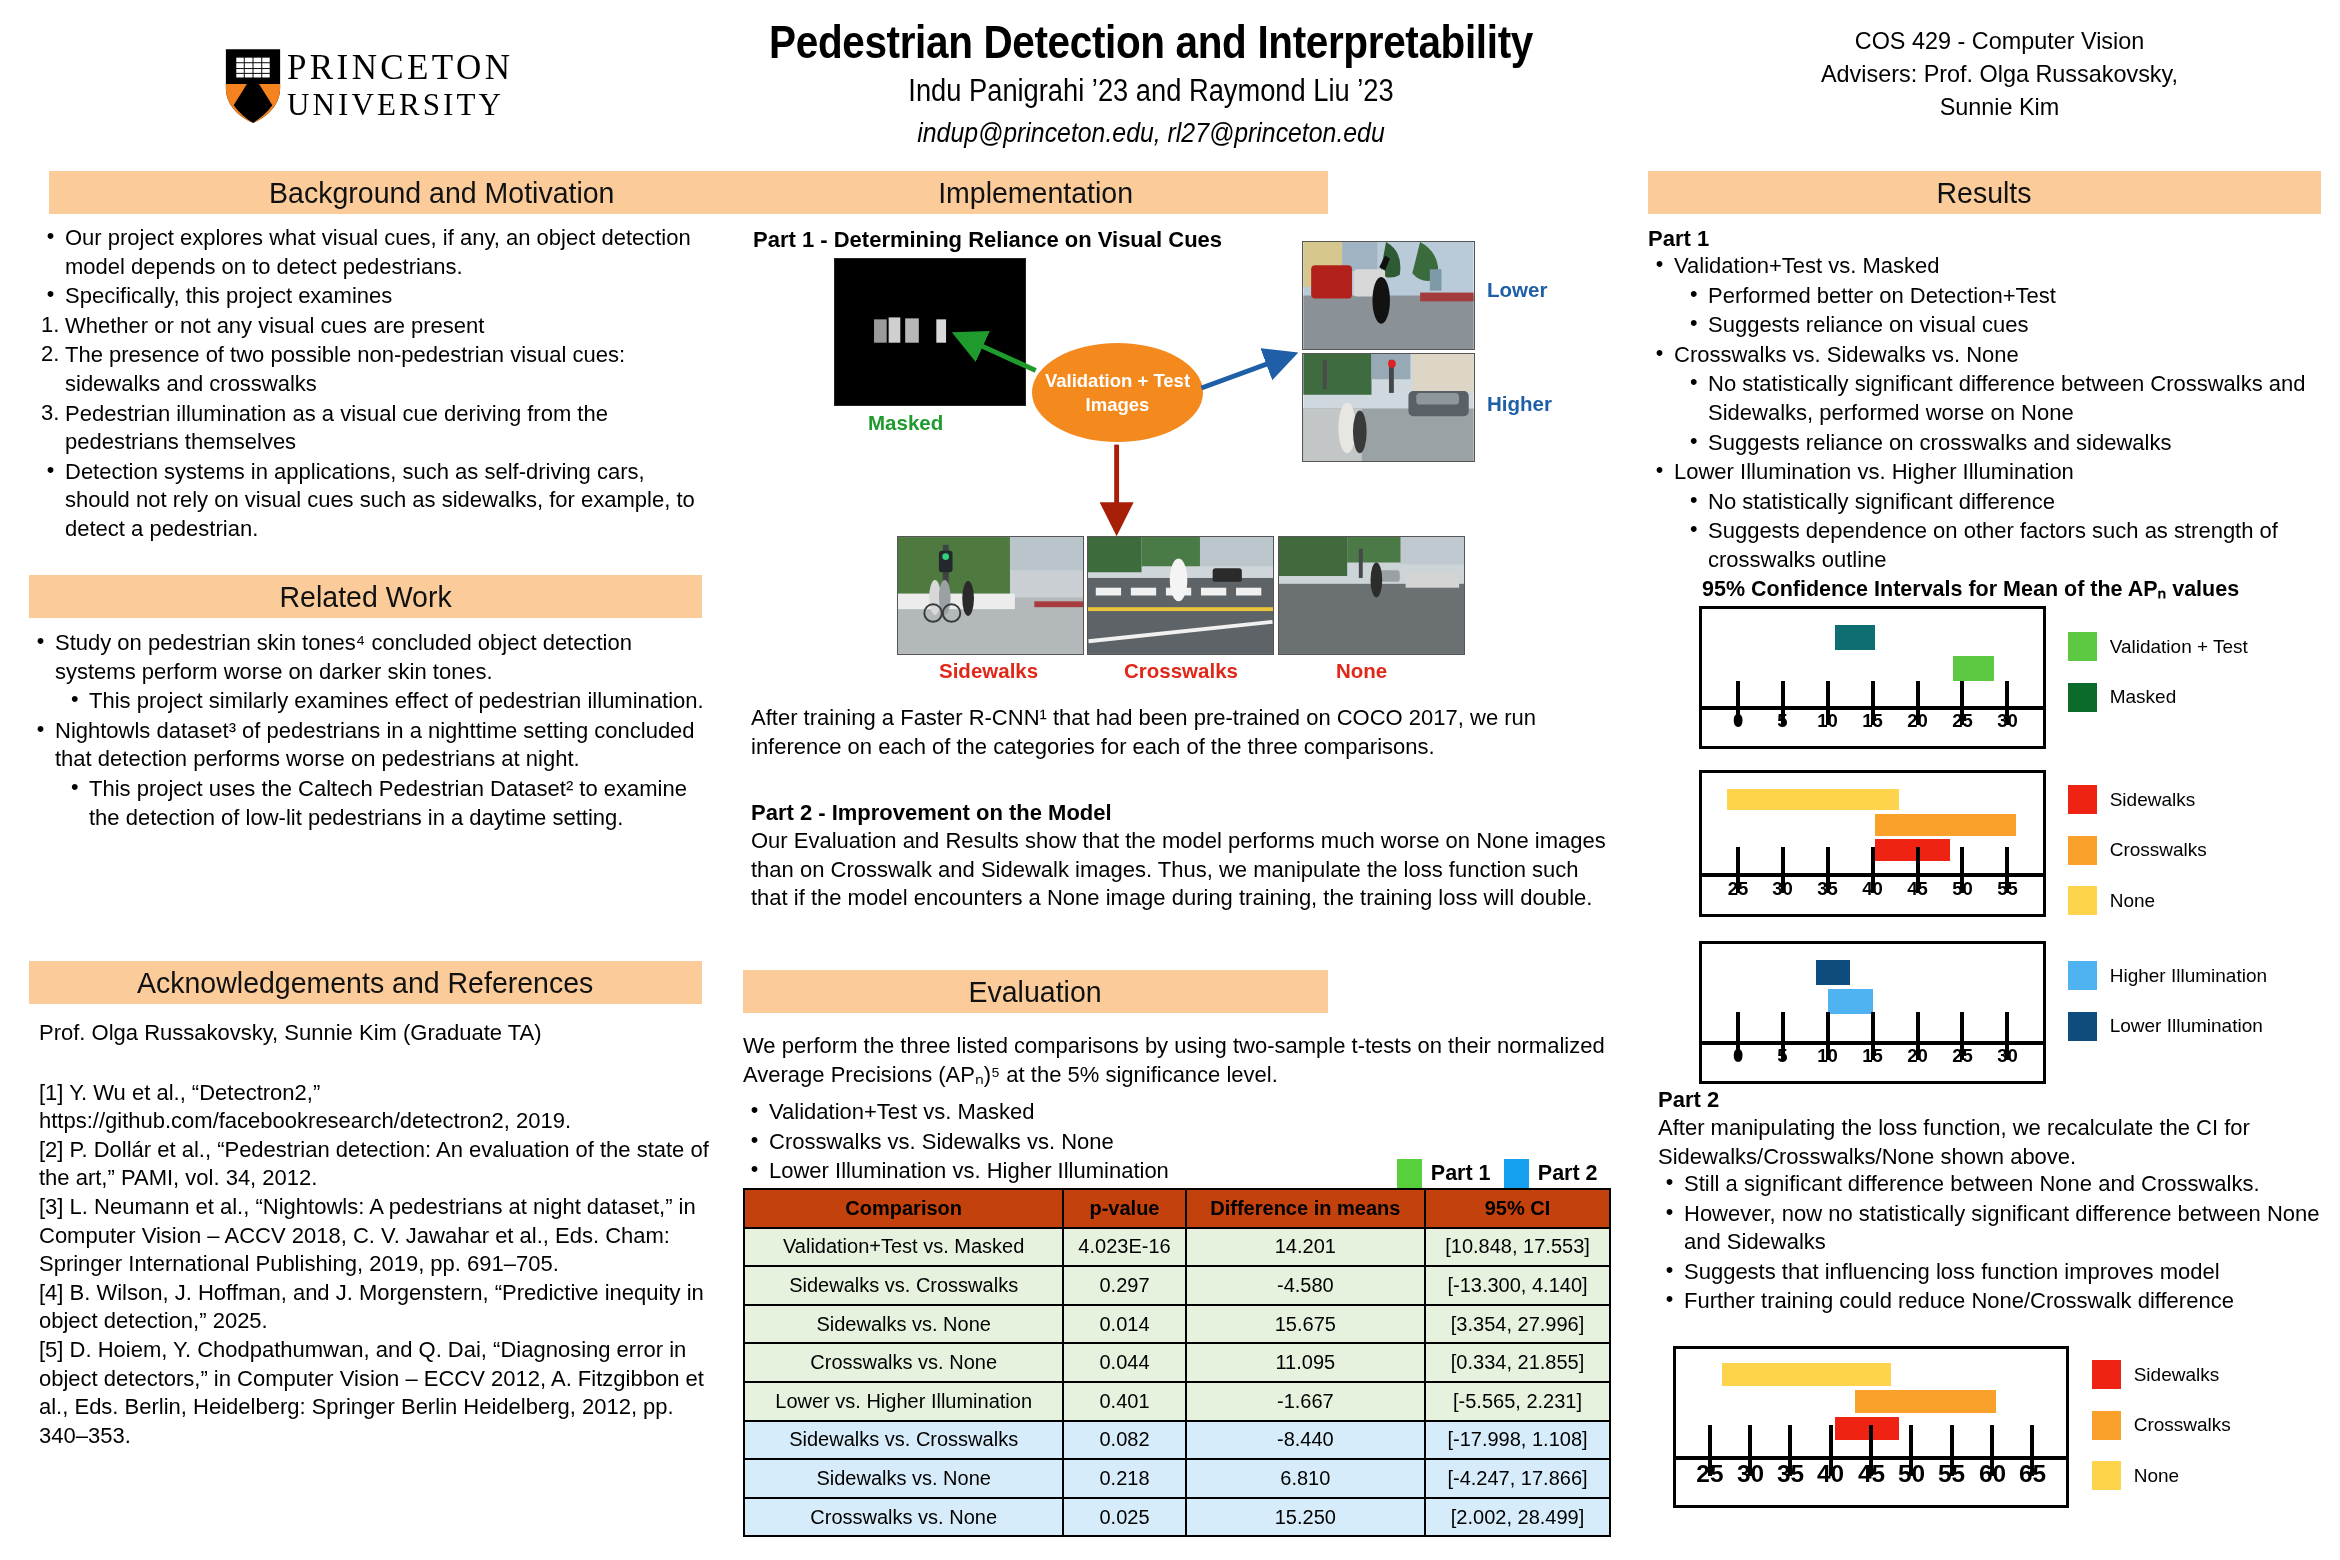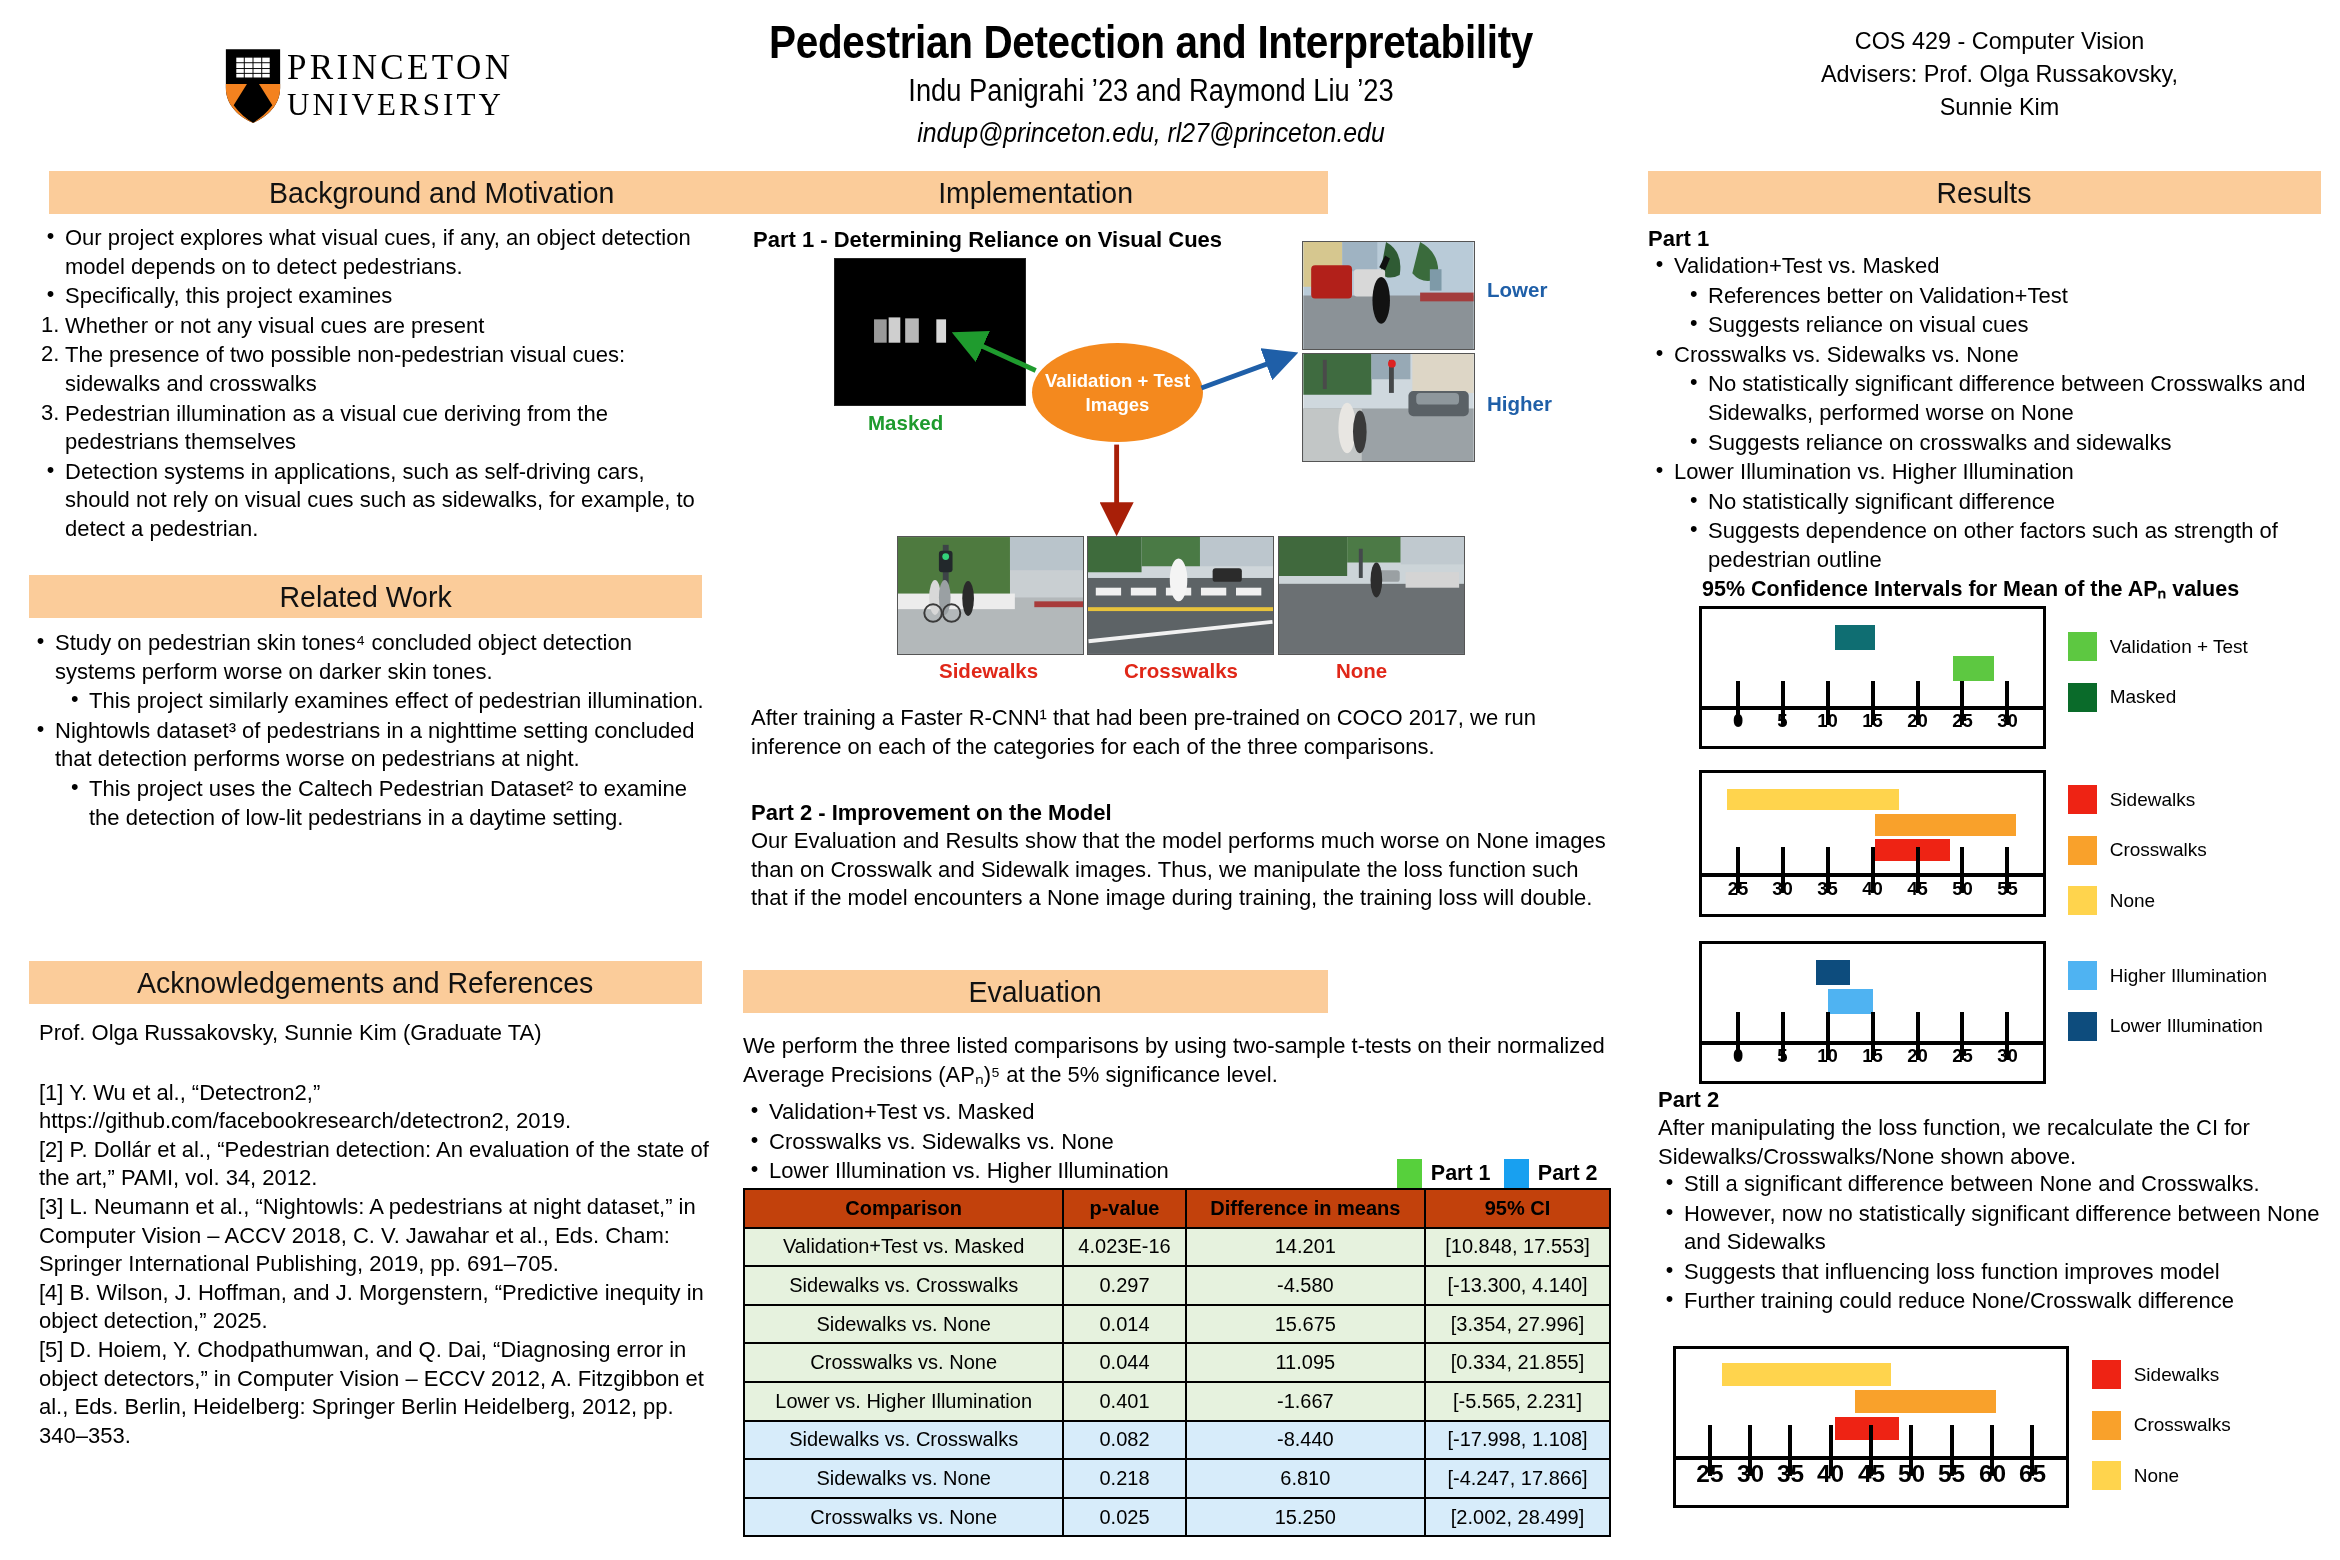--- a/index.html
+++ b/index.html
@@ -383,28 +383,28 @@
 
   <div class="bar" style="left:1648px;top:171px;width:673px;">
     <span>Results</span>
   </div>
 
   <div style="position:absolute;left:1648px;top:226px;font-size:22px;font-weight:bold;">Part 1</div>
 
   <div class="col body-txt" style="left:1648px;top:252px;width:683px;">
     <ul class="blist" id="res1-list">
         <li class="">Validation+Test vs. Masked</li>
-        <li class="sub">References better on Validation+Test</li>
+        <li class="sub">Performed better on Detection+Test</li>
         <li class="sub">Suggests reliance on visual cues</li>
         <li class="">Crosswalks vs. Sidewalks vs. None</li>
         <li class="sub">No statistically significant difference between Crosswalks and Sidewalks, performed worse on None</li>
         <li class="sub">Suggests reliance on crosswalks and sidewalks</li>
         <li class="">Lower Illumination vs. Higher Illumination</li>
         <li class="sub">No statistically significant difference</li>
-        <li class="sub">Suggests dependence on other factors such as strength of pedestrian outline</li>
+        <li class="sub">Suggests dependence on other factors such as strength of crosswalks outline</li>
       </ul>
   </div>
 
   <div style="position:absolute;left:1702px;top:573px;font-size:21.5px;font-weight:bold;">95% Confidence Intervals for Mean of the APₙ values</div>
 
   <div class="cibox" style="left:1699px;top:606px;width:341px;height:137px;">
     <div id="c1-bars">
         <div class="cibar" style="left: 133px; width: 40px; top: 15.6px; height: 25px; background: rgb(15, 110, 114);"></div>
         <div class="cibar" style="left: 251px; width: 41px; top: 47px; height: 25px; background: rgb(93, 200, 65);"></div>
       </div>

